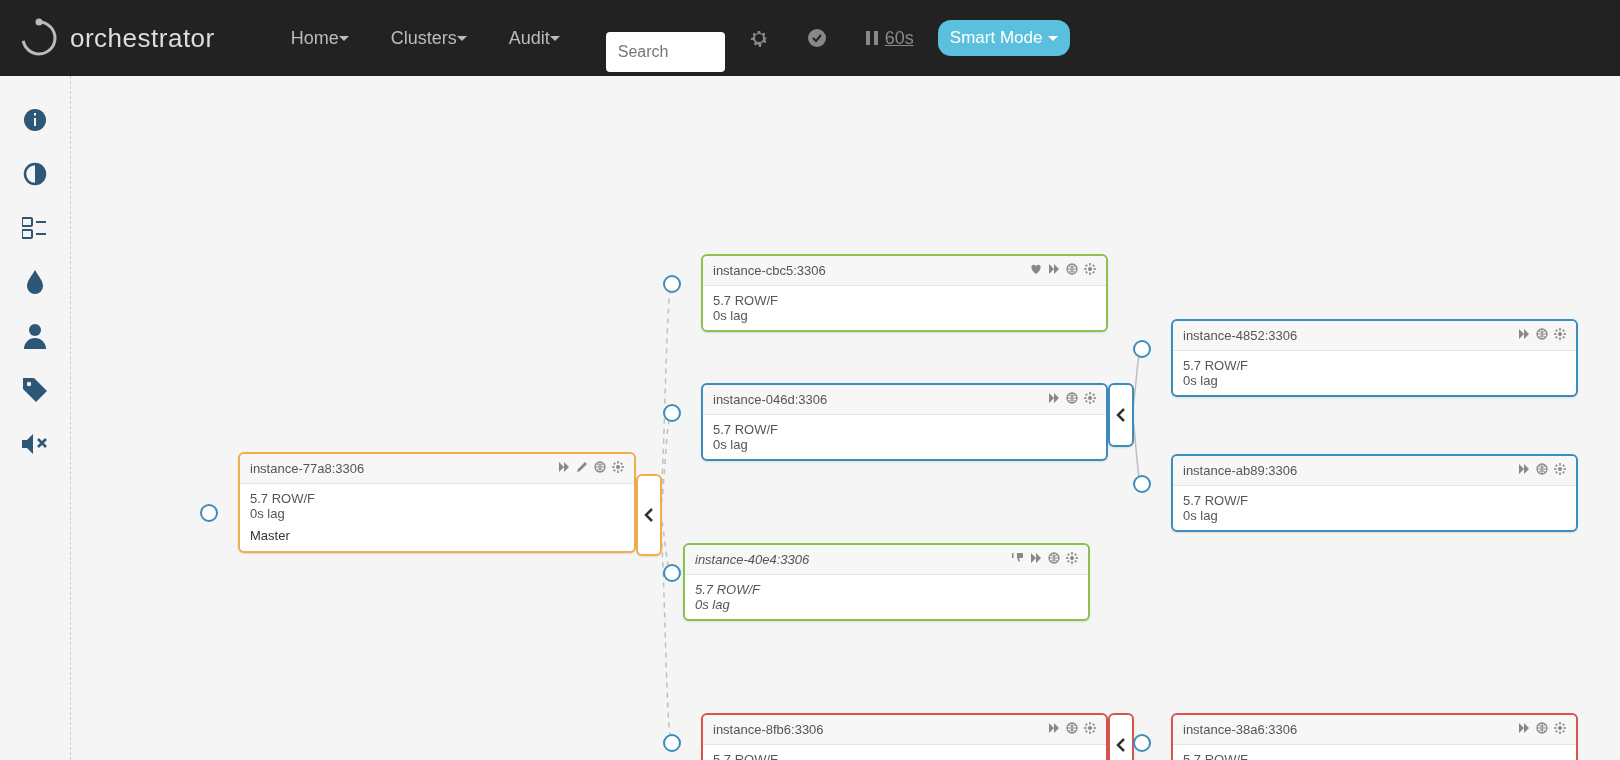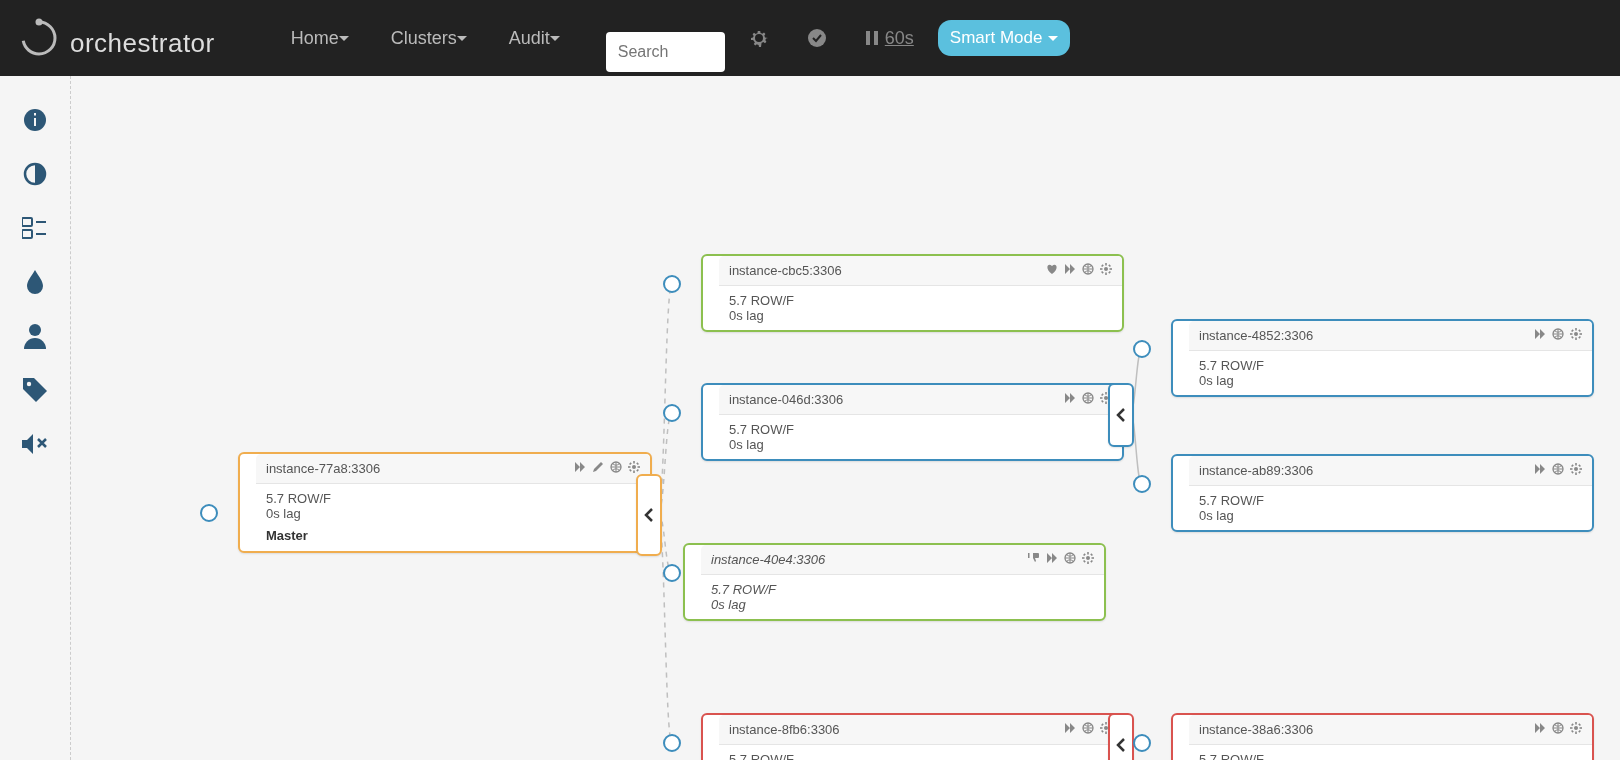--- a/index.html
+++ b/index.html
@@ -34,21 +34,21 @@
     background: var(--nav-bg);
     height: 76px;
     display: flex;
     align-items: center;
     color: var(--nav-fg);
     padding: 0 18px;
     gap: 10px;
   }
   .brand {
     display: flex;
-    align-items: flex-end;
+    align-items: center;
     gap: 10px;
     margin-right: 50px;
   }
   .brand-name {
     font-size: 26px;
     color: var(--nav-fg-strong);
     letter-spacing: 0.5px;
   }
   .nav-item {
     color: var(--nav-fg);
@@ -129,42 +129,41 @@
   }
 
   
   .node {
     position: absolute;
     background: var(--card-bg);
     border: 2px solid;
     border-radius: 6px;
     box-shadow: 0 1px 2px rgba(0,0,0,0.1);
     font-size: 13px;
-    padding-left: 16px;
   }
   .node .hdr {
     background: var(--header-bg);
     border-bottom: 1px solid #e5e5e5;
     padding: 7px 10px;
     display: flex;
     justify-content: space-between;
     align-items: center;
     border-top-left-radius: 5px;
     border-top-right-radius: 5px;
   }
   .node .hdr .name { color: #555; }
   .node .hdr .icons { display:flex; gap:6px; color:#888; align-items:center; }
   .node .body {
     padding: 7px 10px;
     display: flex;
     justify-content: space-between;
     color: var(--muted);
     flex-direction: column;
   }
-  .node .master { font-weight: bold; color: #333; padding: 0 10px 8px 10px; }
+  .node .master { font-weight: normal; color: #333; padding: 0 10px 8px 10px; }
 
   .chev-tab {
     position: absolute;
     background: #fff;
     border: 2px solid;
     border-radius: 6px;
     width: 22px;
     display:flex; align-items:center; justify-content:center;
     color: #333;
     cursor: pointer;

